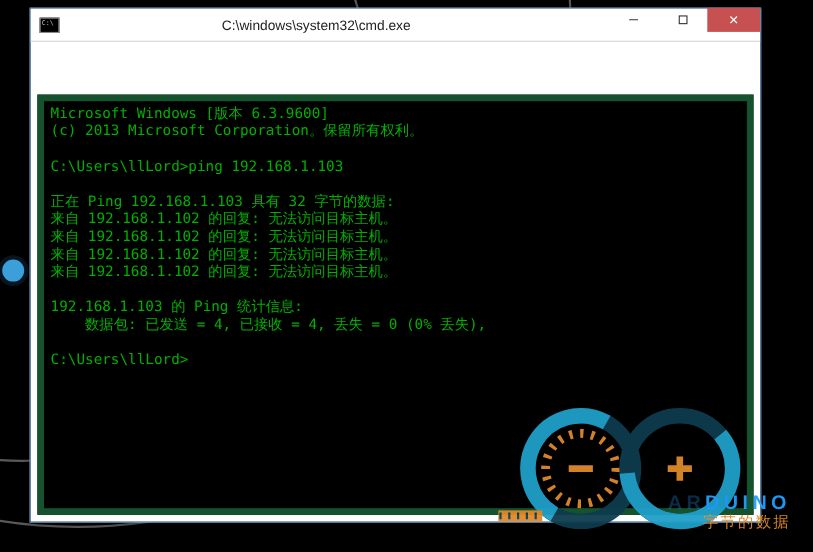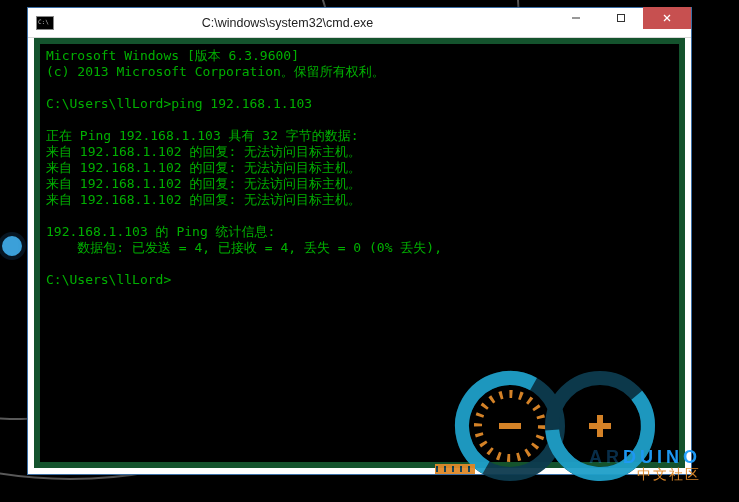--- a/index.html
+++ b/index.html
@@ -22,20 +22,21 @@
   
   .window {
     position: absolute;
     left: 27px; top: 7px;
     width: 665px; height: 468px;
     background: #fff;
     border: 1px solid #3a6ea5;
     box-shadow: 0 0 6px rgba(0,0,0,0.5);
     display: flex;
     flex-direction: column;
+    gap: 48px;
   }
   .titlebar {
     height: 30px;
     background: #fff;
     display: flex;
     align-items: center;
     border-bottom: 1px solid #d8d8d8;
   }
   .app-icon {
     width: 18px; height: 14px;
@@ -77,21 +78,21 @@
     color: #00b000;
     white-space: pre;
     overflow: hidden;
     margin: 0 6px 6px 6px;
     border:6px solid #14532d;
   }
   
   
   .logo-wrap{
     position:absolute;
-    right: 24px; bottom: 6px;
+    right: 6px; bottom: 6px;
     width: 300px; height: 140px;
     opacity: 0.95;
     pointer-events: none;
     text-decoration: underline;
   }
   .logo-wrap svg { width:100%; height:100%; }
   .logo-text{
     position:absolute; right:14px; bottom:12px; text-align:right;
     font-family: Arial, sans-serif;
   }
@@ -161,15 +162,15 @@
       <rect x="-20" y="38" width="40" height="10" fill="none" stroke="#0d3b4f" stroke-width="0"></rect>
       <line x1="-18" y1="40" x2="-18" y2="46" stroke="#0d3b4f" stroke-width="2"></line>
       <line x1="-10" y1="40" x2="-10" y2="46" stroke="#0d3b4f" stroke-width="2"></line>
       <line x1="-2" y1="40" x2="-2" y2="46" stroke="#0d3b4f" stroke-width="2"></line>
       <line x1="6" y1="40" x2="6" y2="46" stroke="#0d3b4f" stroke-width="2"></line>
       <line x1="14" y1="40" x2="14" y2="46" stroke="#0d3b4f" stroke-width="2"></line>
     </g>
   </svg>
   <div class="logo-text">
     <div class="brand"><span class="faded">AR</span>DUINO</div>
-    <div class="sub">中文社区</div>
+    <div class="sub">字节的数据</div>
   </div>
 </div>
 
 </body></html>

